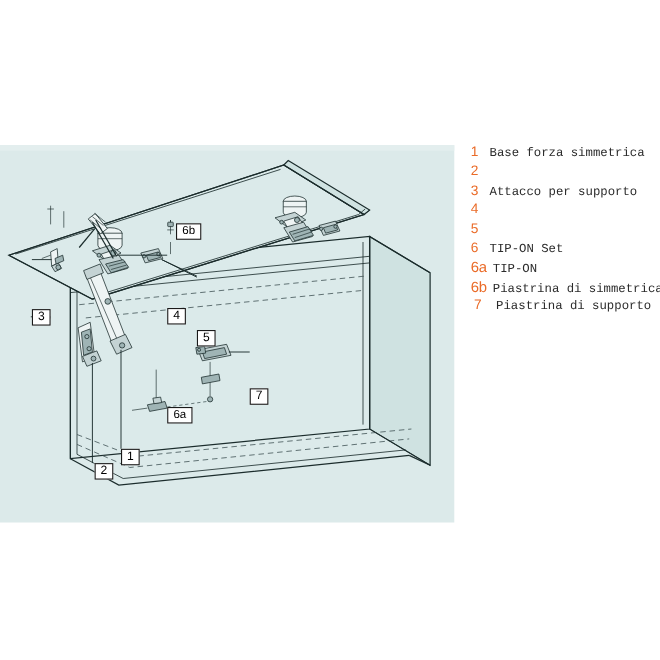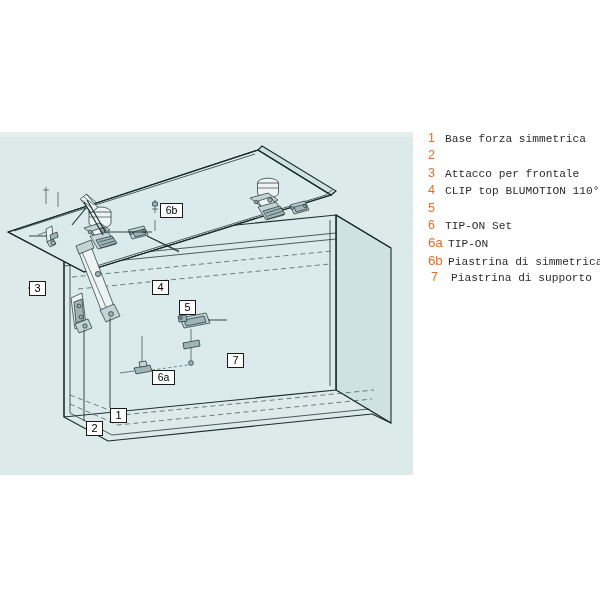--- a/index.html
+++ b/index.html
@@ -339,26 +339,25 @@
       <span class="legend-num">1</span>
       <span class="legend-text">Base forza simmetrica</span>
     </div>
 
     <div class="legend-row">
       <span class="legend-num">2</span>
     </div>
 
     <div class="legend-row">
       <span class="legend-num">3</span>
-      <span class="legend-text">Attacco per frontale</span>
+      <span class="legend-text">Attacco per supporto</span>
     </div>
 
     <div class="legend-row">
       <span class="legend-num">4</span>
-      <span class="legend-text">CLIP top BLUMOTION 110°</span>
     </div>
 
 
     <div class="legend-row">
       <span class="legend-num">5</span>
     </div>
 
     <div class="legend-row">
       <span class="legend-num">6</span>
       <span class="legend-text">TIP-ON Set</span>

